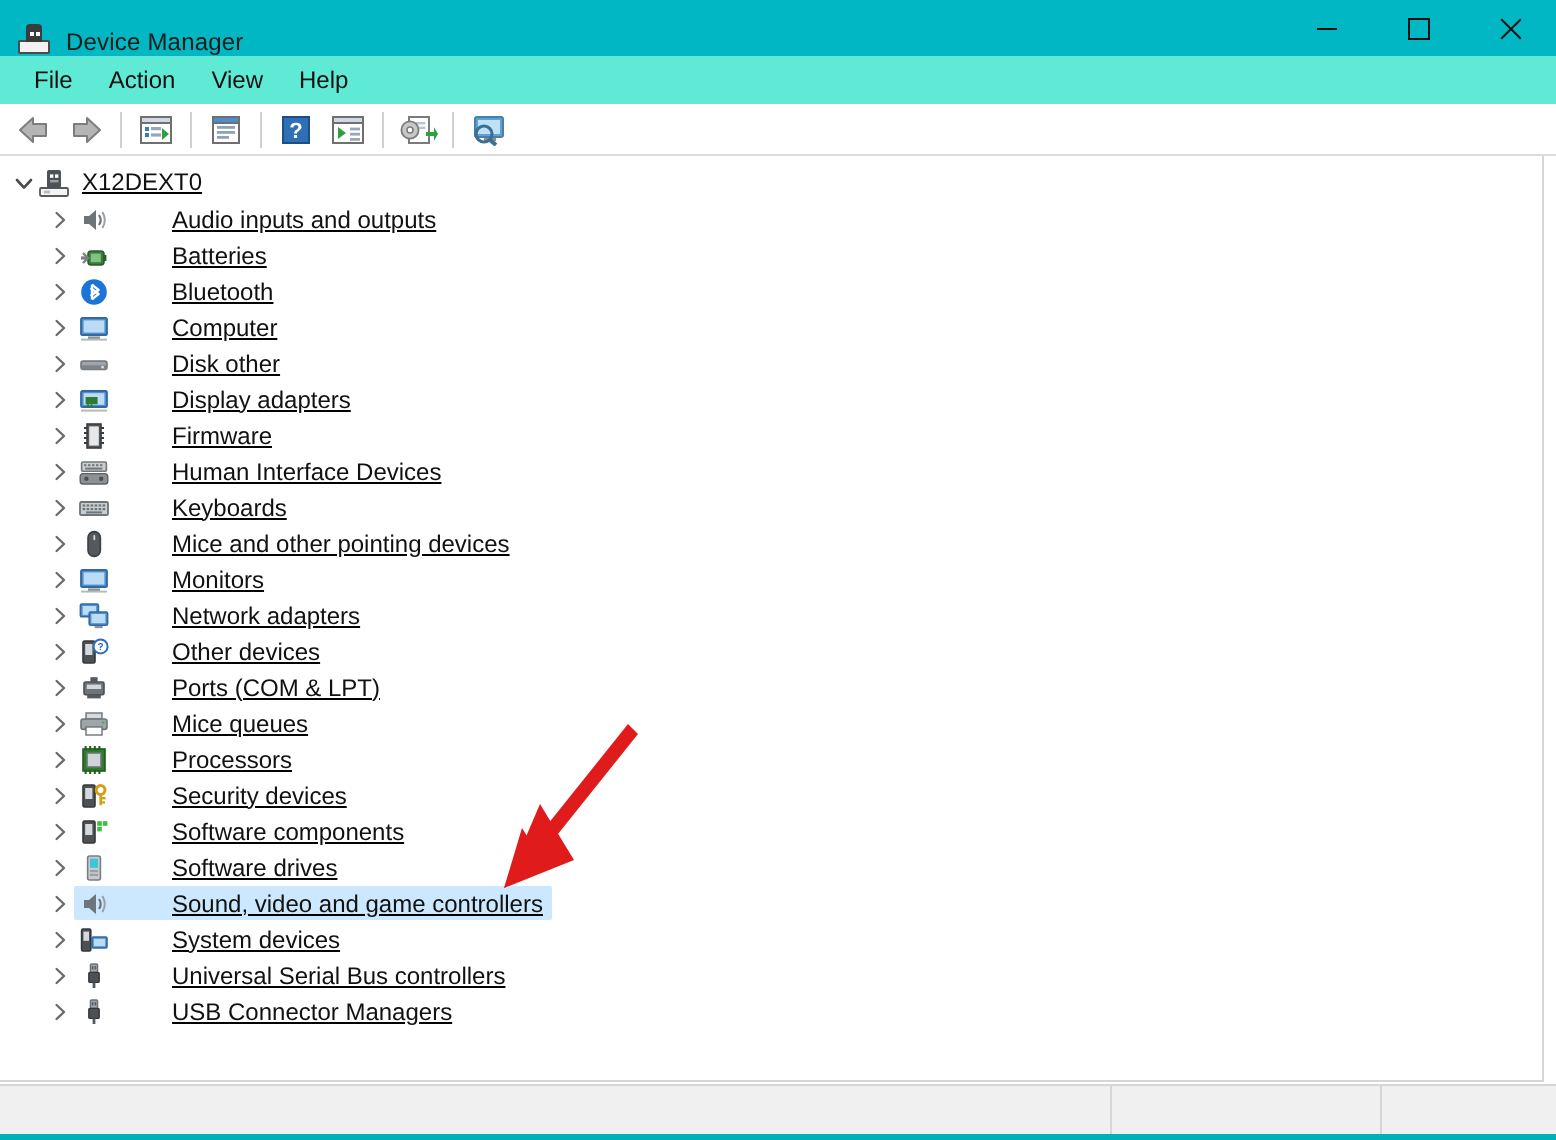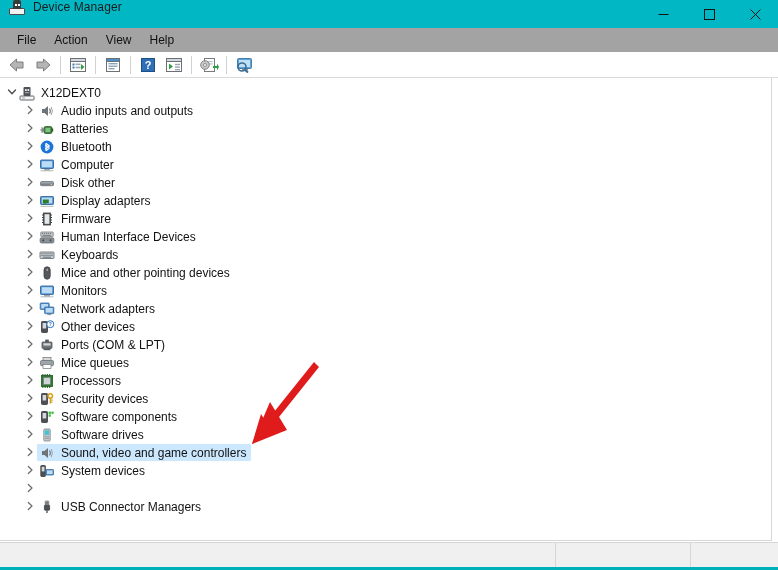--- a/index.html
+++ b/index.html
@@ -22,21 +22,21 @@
   }
 
   
   .titlebar {
     position: absolute;
     left: 0; top: 0;
     width: 778px;
     height: 28px;
     background: #00b7c3;
     display: flex;
-    align-items: flex-start;
+    align-items: flex-end;
   }
   .title-icon {
     width: 16px; height: 16px;
     margin-left: 9px; margin-right: 8px;
     position: relative;
     flex: 0 0 auto;
   }
   .title-icon .dm-base {
     position: absolute;
     left: 0; bottom: 1px;
@@ -80,21 +80,21 @@
     color: #121212;
   }
   .win-btn svg { display: block; }
 
   
   .menubar {
     position: absolute;
     left: 0; top: 28px;
     width: 778px;
     height: 24px;
-    background: #a3a3a3;
+    background: #5eead4;
     display: flex;
     align-items: center;
     padding-left: 8px;
     box-sizing: border-box;
   }
   .menu-item {
     font-size: 12px;
     color: #111111;
     padding: 3px 9px;
     border-radius: 2px;
@@ -144,22 +144,23 @@
     border-bottom: 1px solid #d6d6d6;
     box-sizing: border-box;
     overflow: hidden;
   }
   .tree { padding-top: 5px; }
 
   .node {
     position: relative;
     height: 18px;
     display: flex;
-    align-items: flex-end;
+    align-items: flex-start;
     white-space: nowrap;
+    text-decoration: underline;
   }
   .node .chev {
     width: 14px; height: 18px;
     display: flex;
     align-items: center;
     justify-content: center;
     flex: 0 0 auto;
   }
   .node .nicon {
     width: 16px; height: 16px;
@@ -176,20 +177,21 @@
   .node.root { padding-left: 5px; }
   .node.child { padding-left: 23px; }
 
   .node.child .rowhit {
     display: flex;
     align-items: center;
     height: 17px;
     padding-right: 5px;
     padding-left: 2px;
     border-radius: 1px;
+    gap: 25px;
   }
   .node.child.selected .rowhit {
     background: #cce8ff;
   }
 
   .chev svg { display: block; }
 
   
   .statusbar {
     position: absolute;
@@ -812,20 +814,32 @@
           <span class="nlabel">System devices</span>
         </span>
       </div>
 
       <div class="node child">
         <span class="chev">
             <svg width="10" height="10" viewBox="0 0 10 10">
               <path d="M3.3 1.5 L7 5 L3.3 8.5" fill="none" stroke="#6b6b6b" stroke-width="1.2" stroke-linecap="round" stroke-linejoin="round"></path>
             </svg>
           </span>
+        <span class="rowhit">
+          <span class="nicon">
+            <svg width="16" height="16" viewBox="0 0 16 16">
+                <rect x="6.2" y="2" width="3.6" height="4.2" rx="0.5" fill="#9fa5aa" stroke="#6e7478" stroke-width="0.7"></rect>
+                <rect x="5.4" y="6.2" width="5.2" height="5" rx="0.6" fill="#4d5155" stroke="#35383b" stroke-width="0.7"></rect>
+                <rect x="7.3" y="11.2" width="1.4" height="2.8" fill="#55595d"></rect>
+                <rect x="6.9" y="3.1" width="0.8" height="1.6" fill="#55595d"></rect>
+                <rect x="8.3" y="3.1" width="0.8" height="1.6" fill="#55595d"></rect>
+              </svg>
+          </span>
+          <span class="nlabel">Universal Serial Bus controllers</span>
+        </span>
       </div>
 
       <div class="node child">
         <span class="chev">
             <svg width="10" height="10" viewBox="0 0 10 10">
               <path d="M3.3 1.5 L7 5 L3.3 8.5" fill="none" stroke="#6b6b6b" stroke-width="1.2" stroke-linecap="round" stroke-linejoin="round"></path>
             </svg>
           </span>
         <span class="rowhit">
           <span class="nicon">

